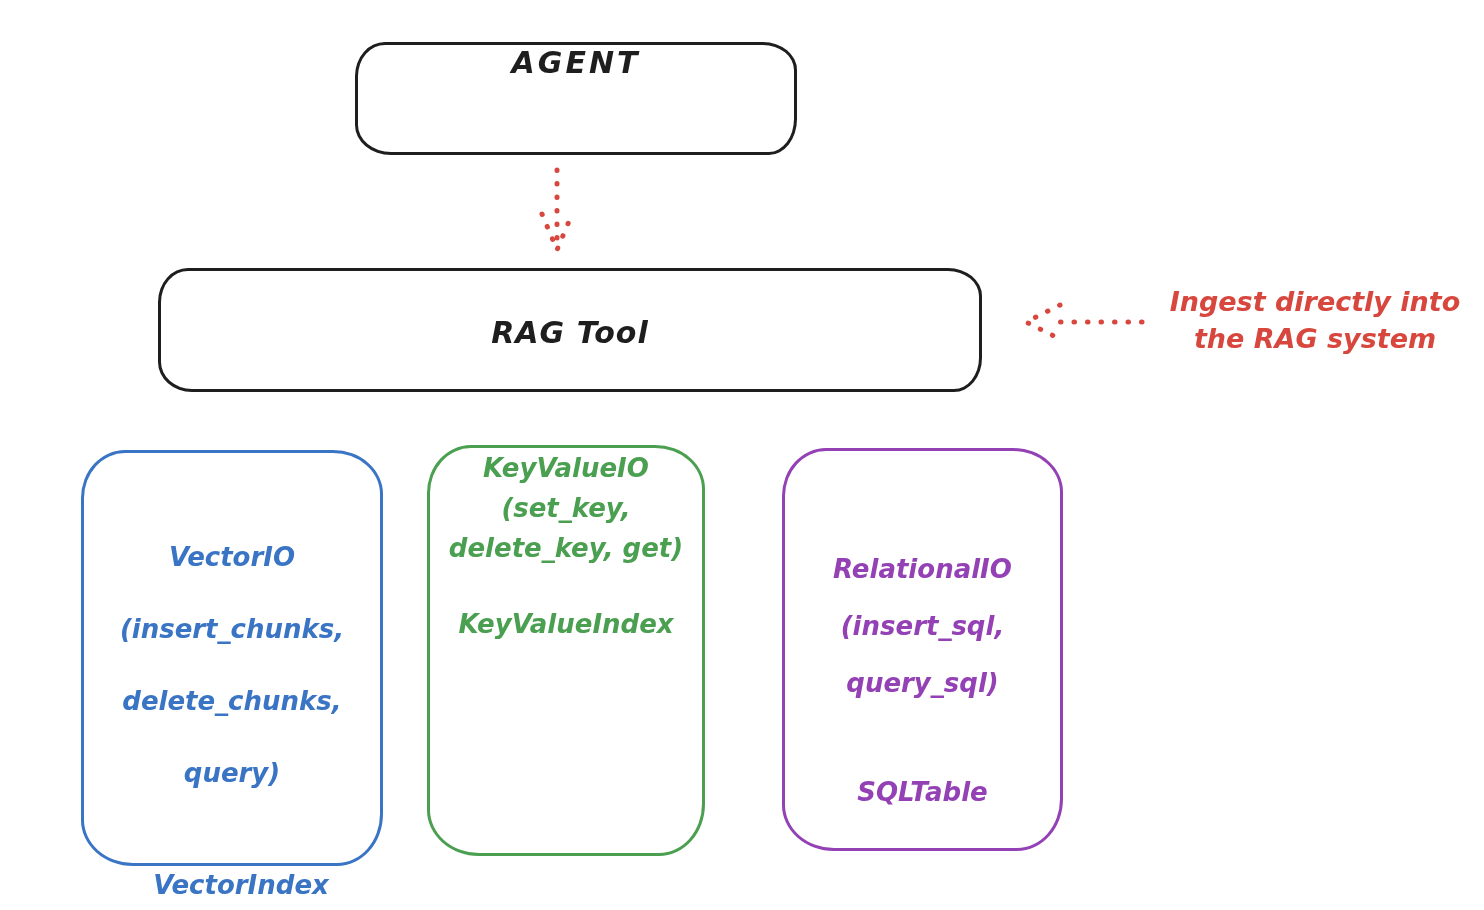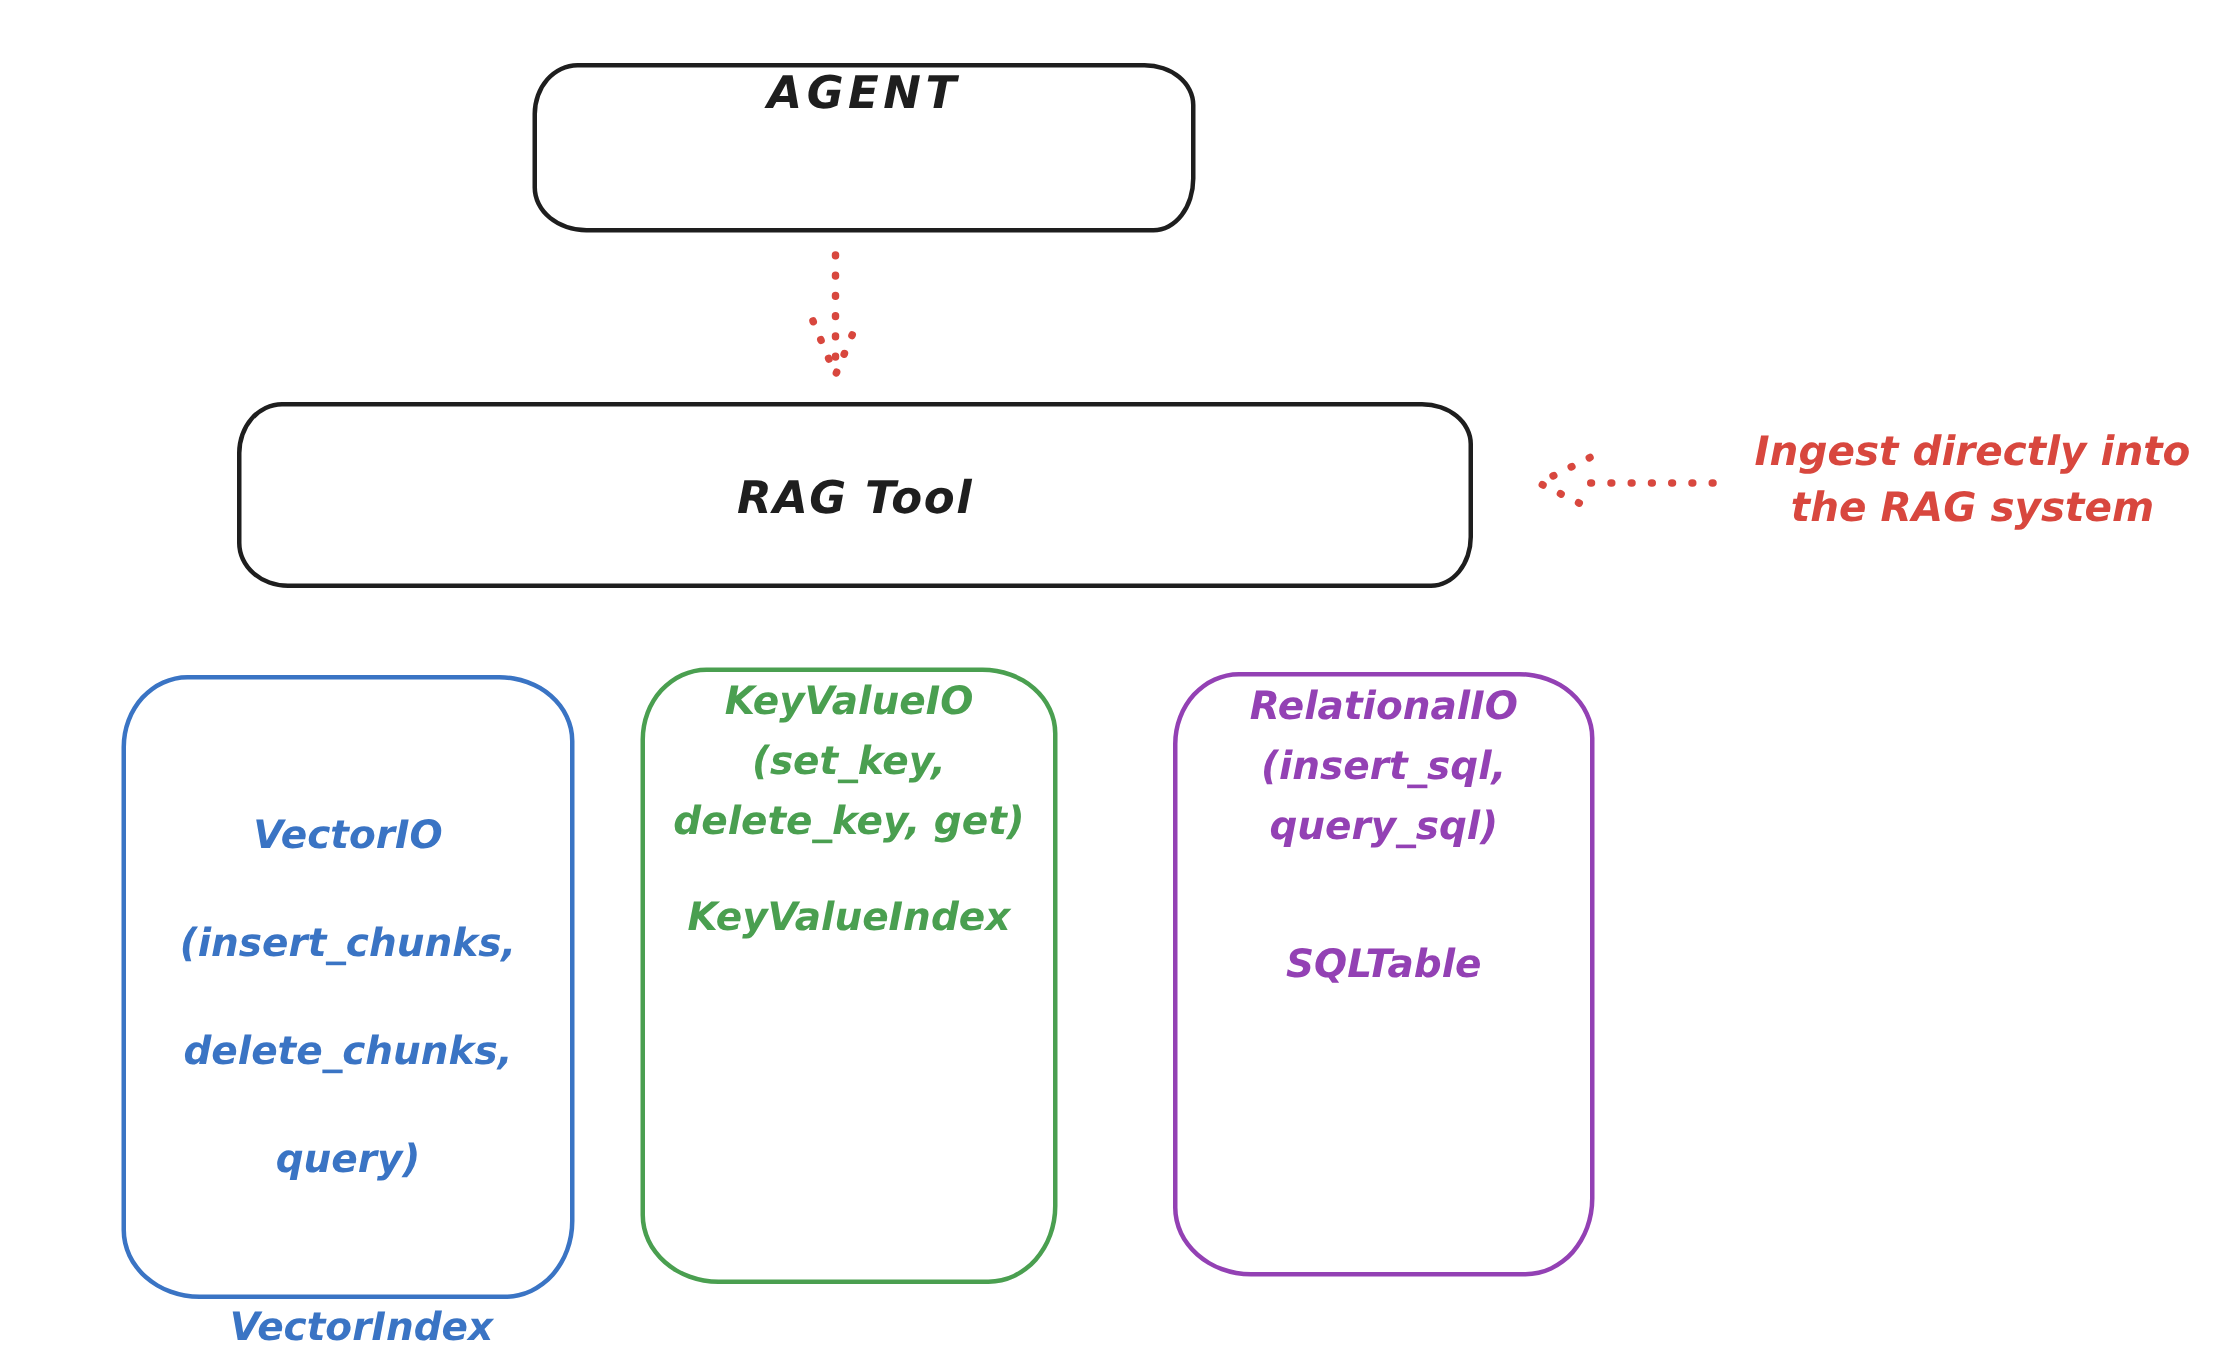--- a/index.html
+++ b/index.html
@@ -70,23 +70,25 @@
     padding-top: 84px;
     gap: 32px;
   }
   #keyvalue-box {
     left: 427px; top: 445px; width: 278px; height: 411px;
     border-color: #4a9f50; color: #4a9f50;
   }
   #relational-box {
     left: 782px; top: 448px; width: 281px; height: 403px;
     border-color: #9341b4; color: #9341b4;
+    padding-top: 98px;
+    gap: 17px;
   }
   #vector-box .index-label     { margin-top: 40px; margin-left: 18px; }
-  #keyvalue-box .index-label   { margin-top: 24px; }
+  #keyvalue-box .index-label   { margin-top: 36px; }
   #relational-box .index-label { margin-top: 52px; }
 
   
   #ingest-annotation {
     position: absolute;
     left: 1140px; top: 283px;
     width: 350px;
     text-align: center;
     color: #d8473e;
     font-size: 27px;

